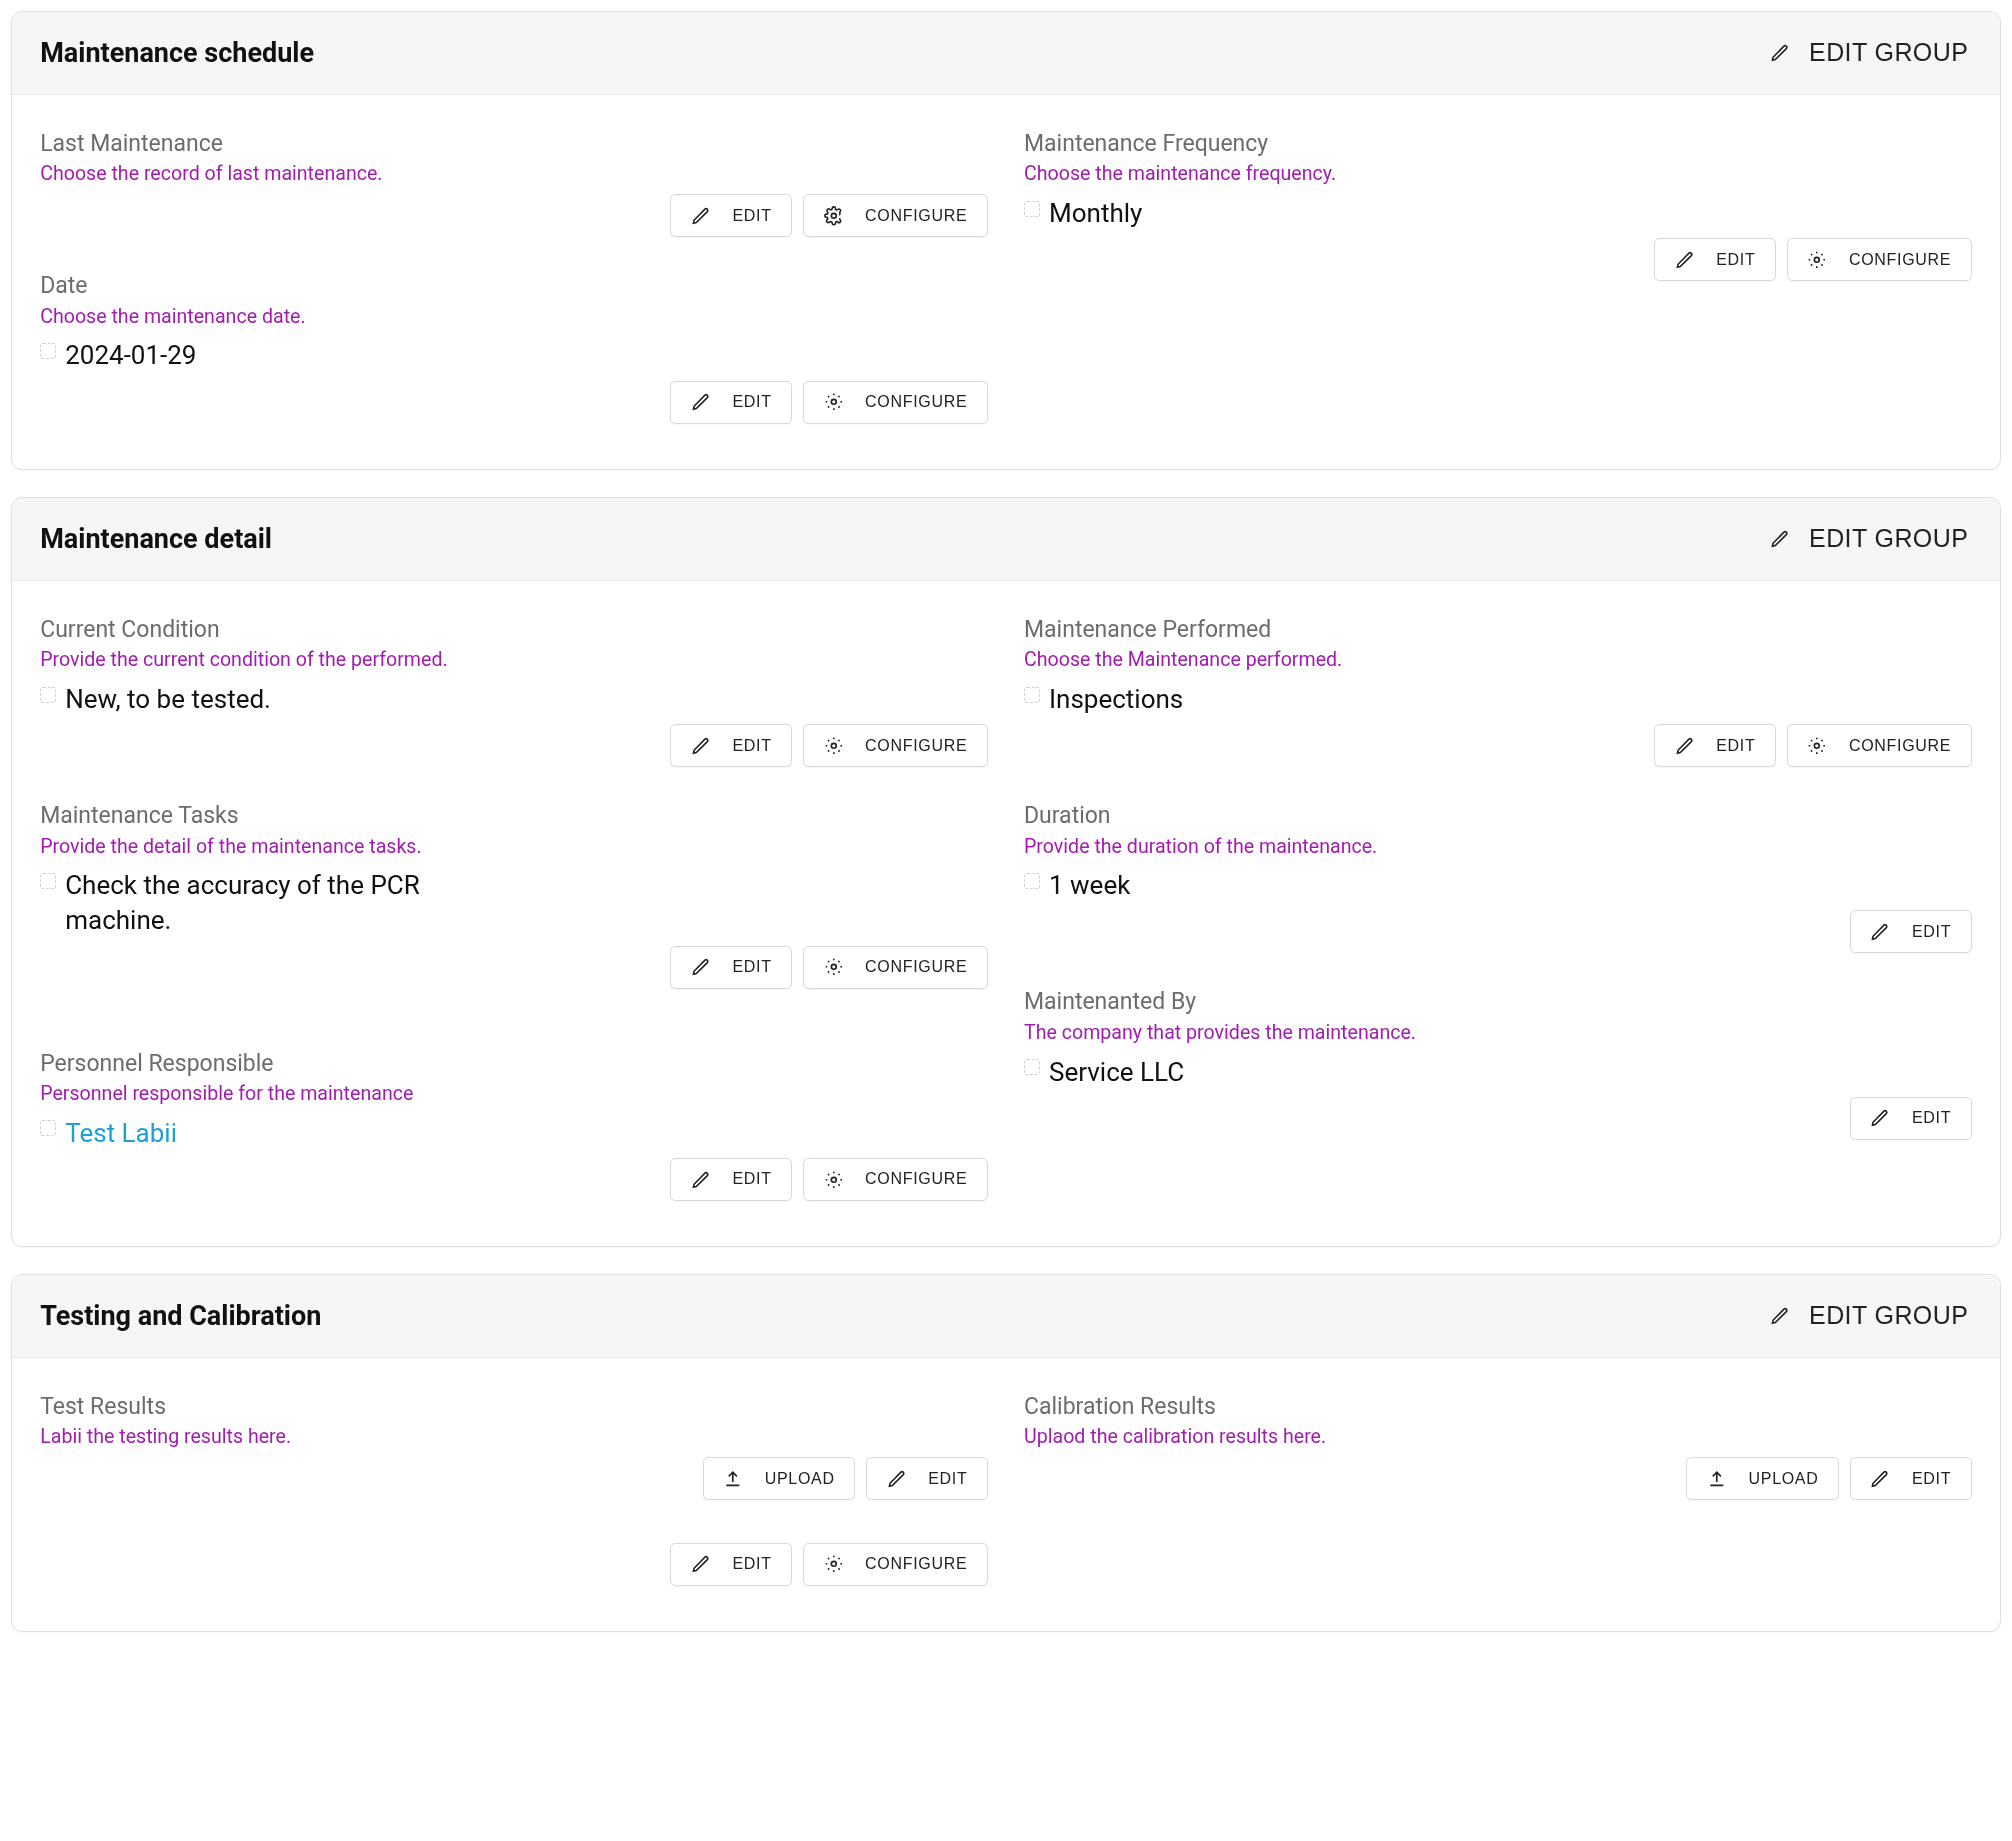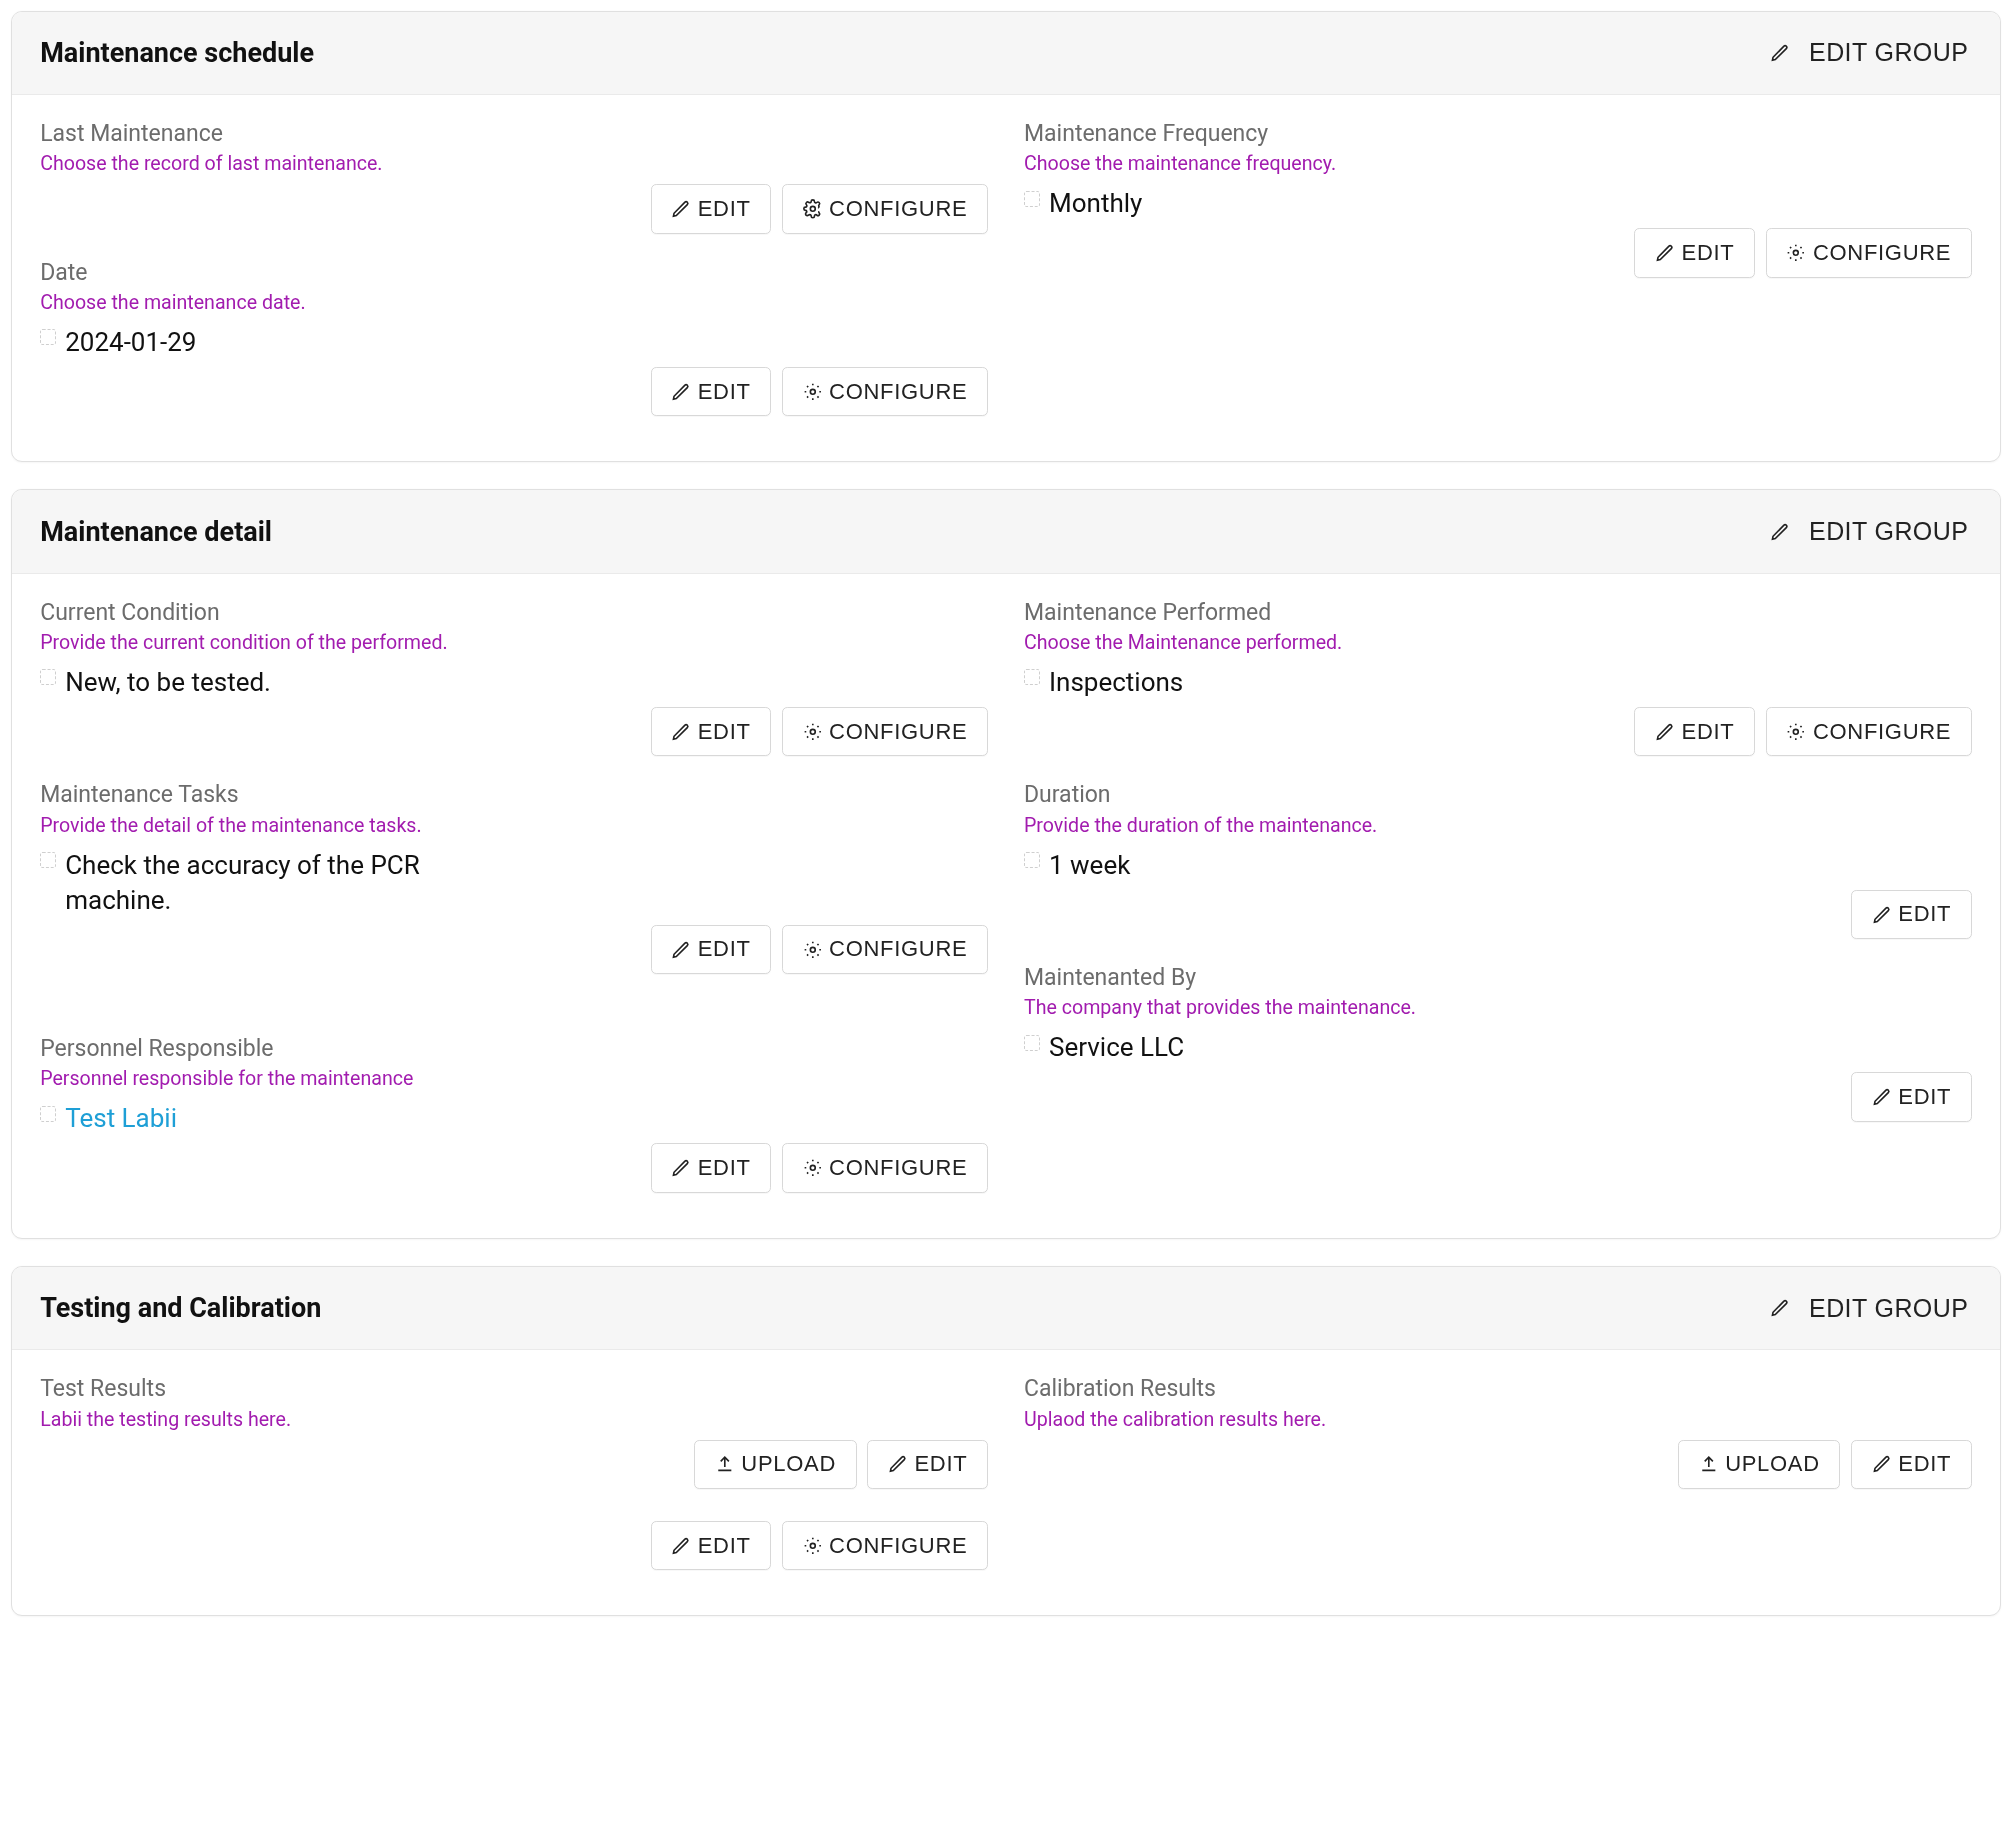--- a/index.html
+++ b/index.html
@@ -54,20 +54,21 @@
     row-gap: 16px;
   }
   .column {
     display: flex;
     flex-direction: column;
     gap: 16px;
   }
   .field {
     position: relative;
     padding-bottom: 9px;
+    margin-top: 10px;
   }
   .field-label {
     font-size: 23px;
     color: #6c6c6c;
     margin-bottom: 5.3px;
   }
   .field-hint {
     font-size: 19.6px;
     color: #a21caf;
     margin-bottom: 9px;
@@ -96,26 +97,26 @@
   }
   .actions {
     display: flex;
     gap: 10.7px;
     justify-content: flex-end;
     margin-top: 7.1px;
   }
   .btn {
     display: inline-flex;
     align-items: center;
-    gap: 7px;
+    gap: 22px;
     background: #fff;
     border: 0.9px solid #d8d8d8;
     border-radius: 5.3px;
     padding: 10.7px 19.6px;
-    font-size: 22px;
+    font-size: 16px;
     letter-spacing: 0.7px;
     color: #222;
     cursor: pointer;
     box-shadow: 0 0.9px 0.9px rgba(0,0,0,0.03);
   }
   .btn .lbl { white-space: nowrap; }
   .icon {
     display: inline-flex;
     width: 19.6px;
     height: 19.6px;

